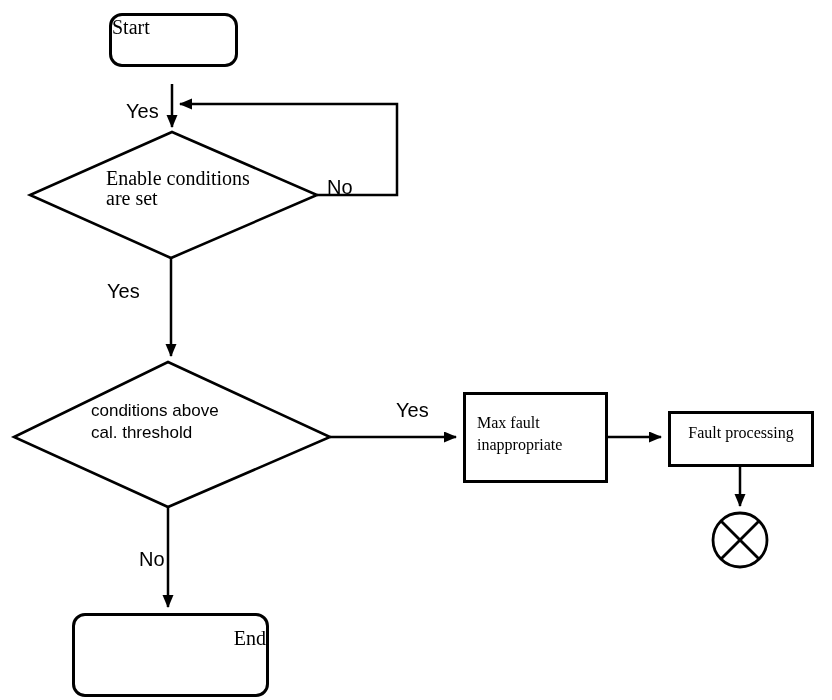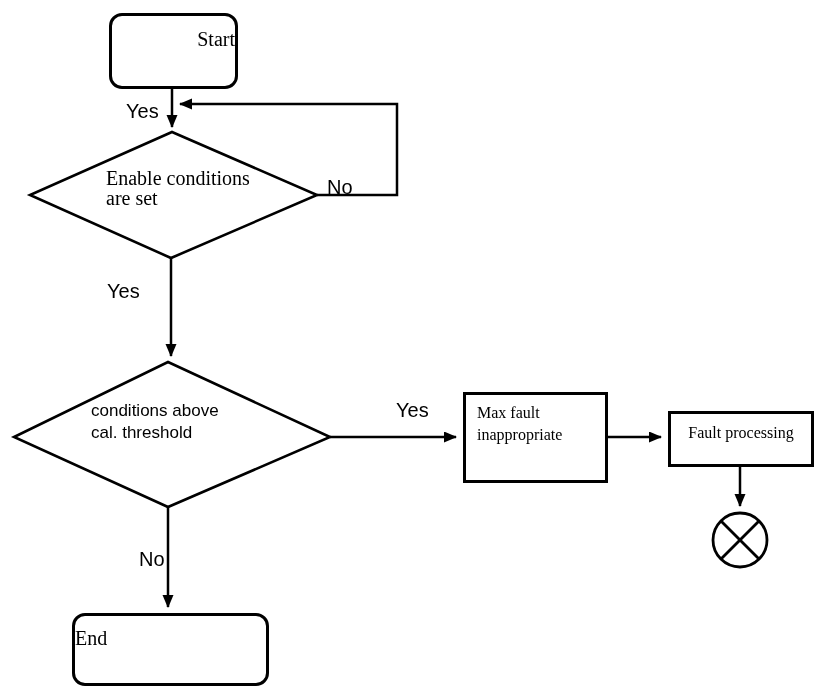--- a/index.html
+++ b/index.html
@@ -15,30 +15,30 @@
   .layer { position: absolute; left: 0; top: 0; }
   .node {
     position: absolute;
     box-sizing: border-box;
     border: 3px solid #000000;
     background: #ffffff;
   }
   .rounded { border-radius: 13px; }
   .serif { font-family: "Liberation Serif", serif; }
   .start-node {
-    left: 109px; top: 13px; width: 129px; height: 76px;
-    font-size: 20px; text-align: right; padding-top: 12px;
+    left: 109px; top: 13px; width: 129px; height: 54px;
+    font-size: 20px; text-align: left; 
   }
   .end-node {
-    left: 72px; top: 613px; width: 197px; height: 73px;
-    font-size: 20px; text-align: left; padding-top: 11px;
+    left: 72px; top: 613px; width: 197px; height: 84px;
+    font-size: 20px; text-align: right; padding-top: 11px;
   }
   .maxfault-node {
     left: 463px; top: 392px; width: 145px; height: 91px;
-    font-size: 16px; line-height: 21.5px; padding: 7px 4px 0 11px;
+    font-size: 16px; line-height: 21.5px; padding: 17px 4px 0 11px;
   }
   .faultproc-node {
     left: 668px; top: 411px; width: 146px; height: 56px;
     font-size: 16px; text-align: center; padding-top: 10px;
   }
   .diamond-text {
     position: absolute;
     white-space: nowrap;
   }
   .d1-text { left: 106px; top: 169px; font-size: 20px; line-height: 19.5px; }

